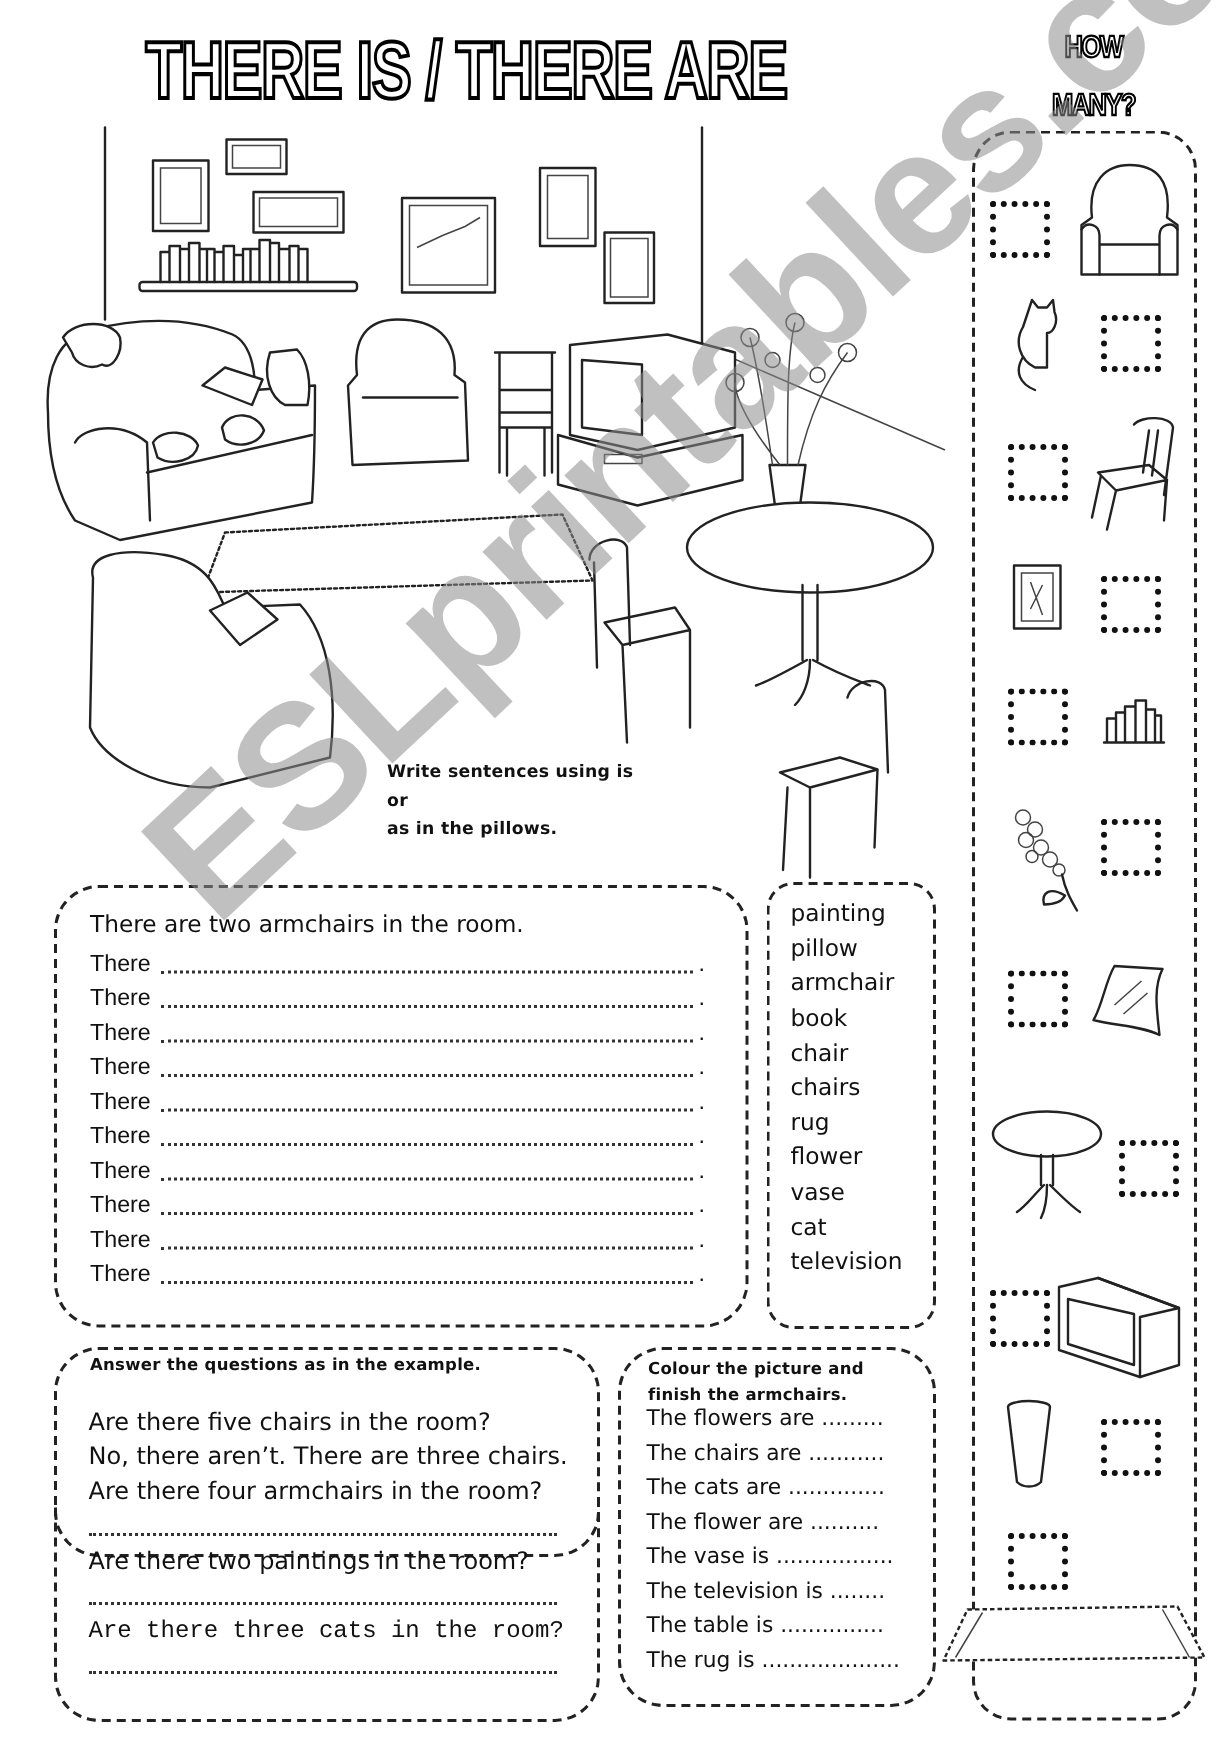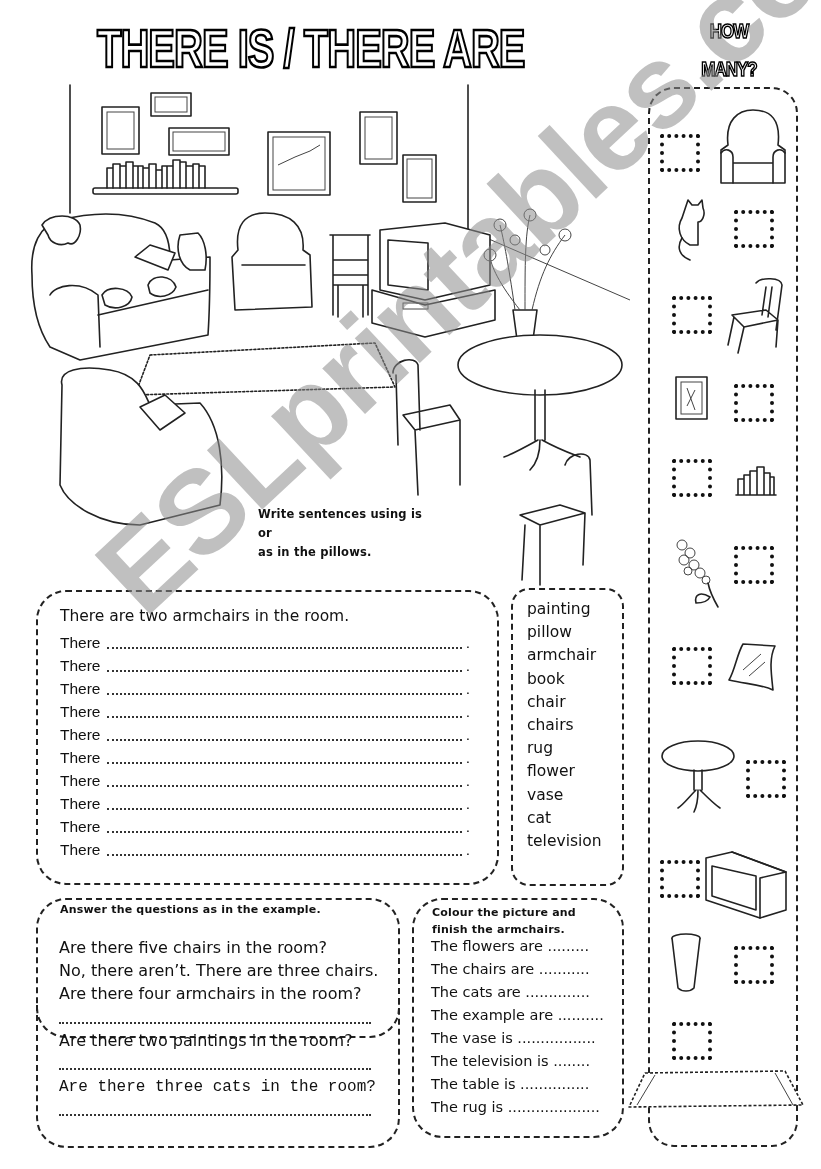--- a/index.html
+++ b/index.html
@@ -248,21 +248,21 @@
 <div class="qa-dots" style="top:1114px;"></div>
 
 <div class="dbox" style="left:412px;top:898px;width:212px;height:240px;"></div>
 <div class="abs instr" style="left:432px;top:904px;font-size:11px;line-height:17px;">
   <div>Colour the picture and</div>
   <div>finish the armchairs.</div>
 </div>
 <div class="colour-line" style="top:938px;">The flowers are .........</div>
 <div class="colour-line" style="top:961px;">The chairs are ...........</div>
 <div class="colour-line" style="top:984px;">The cats are ..............</div>
-<div class="colour-line" style="top:1007px;">The example are ..........</div>
+<div class="colour-line" style="top:1007px;">The flower are ..........</div>
 <div class="colour-line" style="top:1030px;">The vase is .................</div>
 <div class="colour-line" style="top:1053px;">The television is ........</div>
 <div class="colour-line" style="top:1076px;">The table is ...............</div>
 <div class="colour-line" style="top:1099px;">The rug is ....................</div>
 
 <div class="dbox" style="left:648px;top:87px;width:150px;height:1060px;border-radius:26px;"></div>
 
 <div class="count-box" style="left:660px;top:134px;"></div>
 <svg style="left:713px;top:105px;" width="80" height="85">
   <path class="sf" d="M15 40 C12 15 25 5 40 5 C58 5 68 15 65 40 L72 45 L72 78 L8 78 L8 45 Z"></path>

